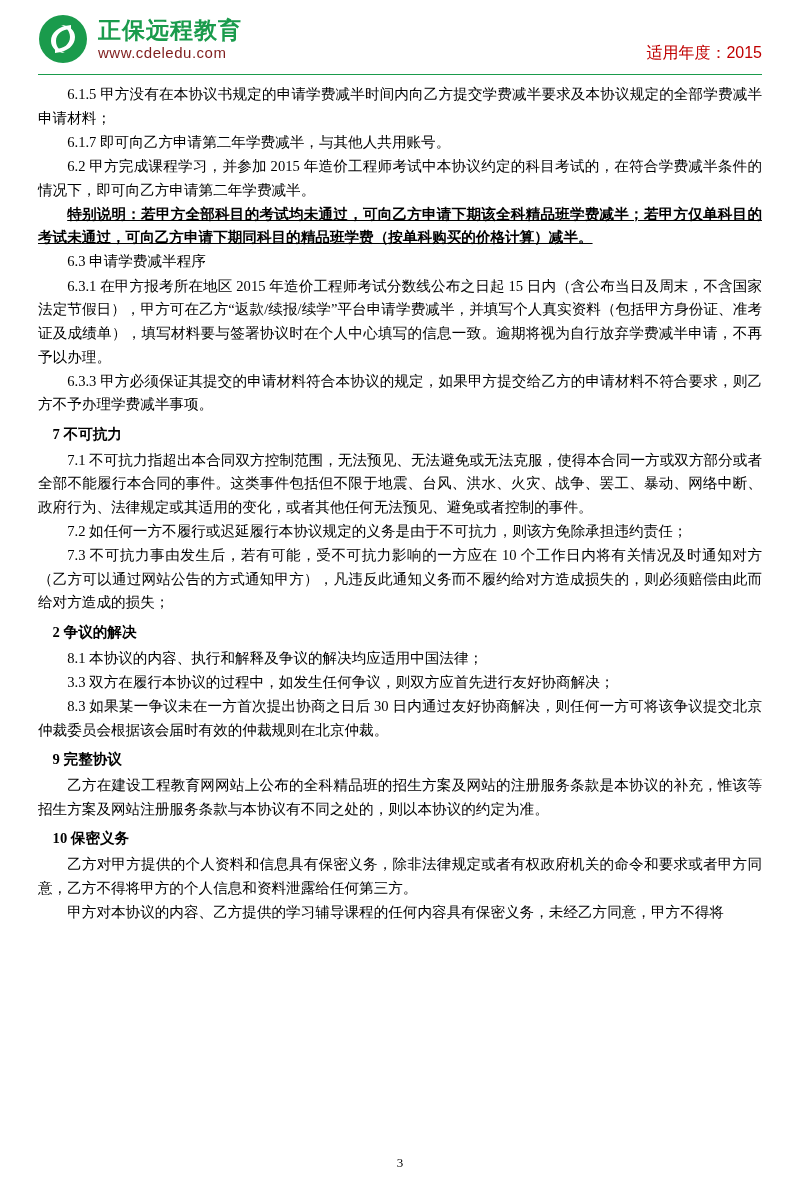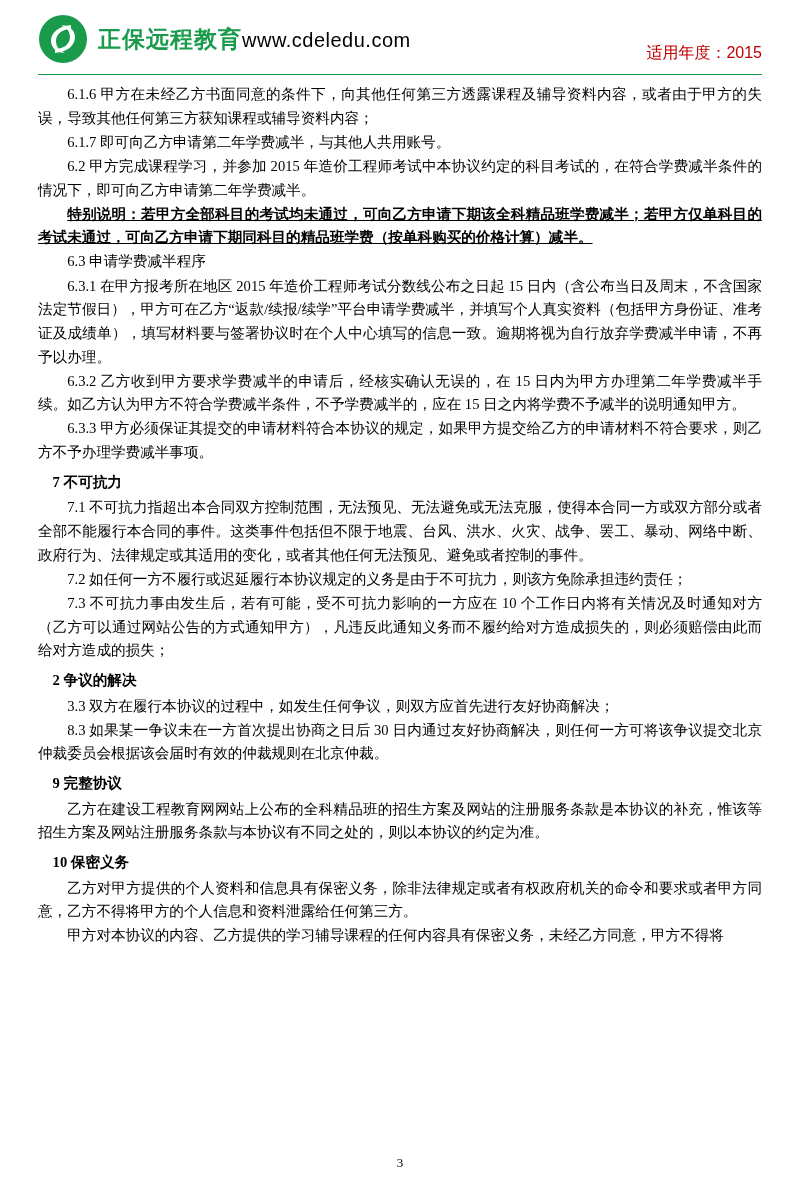--- a/index.html
+++ b/index.html
@@ -36,35 +36,35 @@
   }
   .logo-mark {
     width: 50px;
     height: 50px;
     position: relative;
     flex: none;
   }
   .logo-mark svg { display: block; }
   .logo-text {
     display: flex;
-    flex-direction: row;
+    flex-direction: column;
     justify-content: center;
     line-height: 1.05;
   }
   .logo-title {
     font-family: "Liberation Sans", "DejaVu Sans", sans-serif;
     font-weight: bold;
     font-size: 23px;
     color: #1a9b4c;
     letter-spacing: 1px;
   }
   .logo-url {
     font-family: "Liberation Sans", "DejaVu Sans", sans-serif;
-    font-size: 20px;
-    color: #000000;
+    font-size: 15px;
+    color: #7f1d1d;
     letter-spacing: 0.5px;
     margin-top: 3px;
   }
   .header-right {
     position: absolute;
     right: 0;
     bottom: 8px;
     font-family: "Liberation Sans", "DejaVu Sans", sans-serif;
     font-size: 16px;
     color: #c00000;
@@ -121,35 +121,35 @@
         <span class="logo-title">正保远程教育</span>
         <span class="logo-url">www.cdeledu.com</span>
       </span>
     </div>
     <div class="header-right">适用年度：2015</div>
   </div>
 
   <hr class="hr-line">
 
   <div class="content">
-    <p class="ind2">6.1.6  甲方在未经乙方书面同意的条件下，向其他任何第三方透露课程及辅导资料内容，或者由于甲方的失误，导致其他任何第三方获知课程或辅导资料内容；</p>
+    <p class="ind2">6.1.5  甲方没有在本协议书规定的申请学费减半时间内向乙方提交学费减半要求及本协议规定的全部学费减半申请材料；</p>
     <p class="ind2">6.1.7  即可向乙方申请第二年学费减半，与其他人共用账号。</p>
     <p class="ind2">6.2  甲方完成课程学习，并参加 2015 年造价工程师考试中本协议约定的科目考试的，在符合学费减半条件的情况下，即可向乙方申请第二年学费减半。</p>
     <p class="ind2 bold">特别说明：若甲方全部科目的考试均未通过，可向乙方申请下期该全科精品班学费减半；若甲方仅单科目的考试未通过，可向乙方申请下期同科目的精品班学费（按单科购买的价格计算）减半。</p>
     <p class="ind2">6.3   申请学费减半程序</p>
     <p class="ind2">6.3.1  在甲方报考所在地区 2015 年造价工程师考试分数线公布之日起 15 日内（含公布当日及周末，不含国家法定节假日），甲方可在乙方“返款/续报/续学”平台申请学费减半，并填写个人真实资料（包括甲方身份证、准考证及成绩单），填写材料要与签署协议时在个人中心填写的信息一致。逾期将视为自行放弃学费减半申请，不再予以办理。</p>
-    <p class="ind2">6.3.2  乙方收到甲方要求学费减半的申请后，经核实确认无误的，在 15 日内为甲方办理第二年学费减半手续。如乙方认为甲方不符合学费减半条件，不予学费减半的，应在 15 日之内将学费不予减半的说明通知甲方。</p>
     <p class="ind2">6.3.3  甲方必须保证其提交的申请材料符合本协议的规定，如果甲方提交给乙方的申请材料不符合要求，则乙方不予办理学费减半事项。</p>
 
     <p class="sec-head">7   不可抗力</p>
     <p class="ind2">7.1  不可抗力指超出本合同双方控制范围，无法预见、无法避免或无法克服，使得本合同一方或双方部分或者全部不能履行本合同的事件。这类事件包括但不限于地震、台风、洪水、火灾、战争、罢工、暴动、网络中断、政府行为、法律规定或其适用的变化，或者其他任何无法预见、避免或者控制的事件。</p>
     <p class="ind2">7.2 如任何一方不履行或迟延履行本协议规定的义务是由于不可抗力，则该方免除承担违约责任；</p>
     <p class="ind2">7.3 不可抗力事由发生后，若有可能，受不可抗力影响的一方应在 10 个工作日内将有关情况及时通知对方（乙方可以通过网站公告的方式通知甲方），凡违反此通知义务而不履约给对方造成损失的，则必须赔偿由此而给对方造成的损失；</p>
 
     <p class="sec-head">2   争议的解决</p>
+    <p class="ind2">8.1  本协议的内容、执行和解释及争议的解决均应适用中国法律；</p>
     <p class="ind2">3.3  双方在履行本协议的过程中，如发生任何争议，则双方应首先进行友好协商解决；</p>
     <p class="ind2">8.3  如果某一争议未在一方首次提出协商之日后 30 日内通过友好协商解决，则任何一方可将该争议提交北京仲裁委员会根据该会届时有效的仲裁规则在北京仲裁。</p>
 
     <p class="sec-head">9  完整协议</p>
     <p class="ind2">乙方在建设工程教育网网站上公布的全科精品班的招生方案及网站的注册服务条款是本协议的补充，惟该等招生方案及网站注册服务条款与本协议有不同之处的，则以本协议的约定为准。</p>
 
     <p class="sec-head">10  保密义务</p>
     <p class="ind2">乙方对甲方提供的个人资料和信息具有保密义务，除非法律规定或者有权政府机关的命令和要求或者甲方同意，乙方不得将甲方的个人信息和资料泄露给任何第三方。</p>
     <p class="ind2">甲方对本协议的内容、乙方提供的学习辅导课程的任何内容具有保密义务，未经乙方同意，甲方不得将</p>
   </div>

